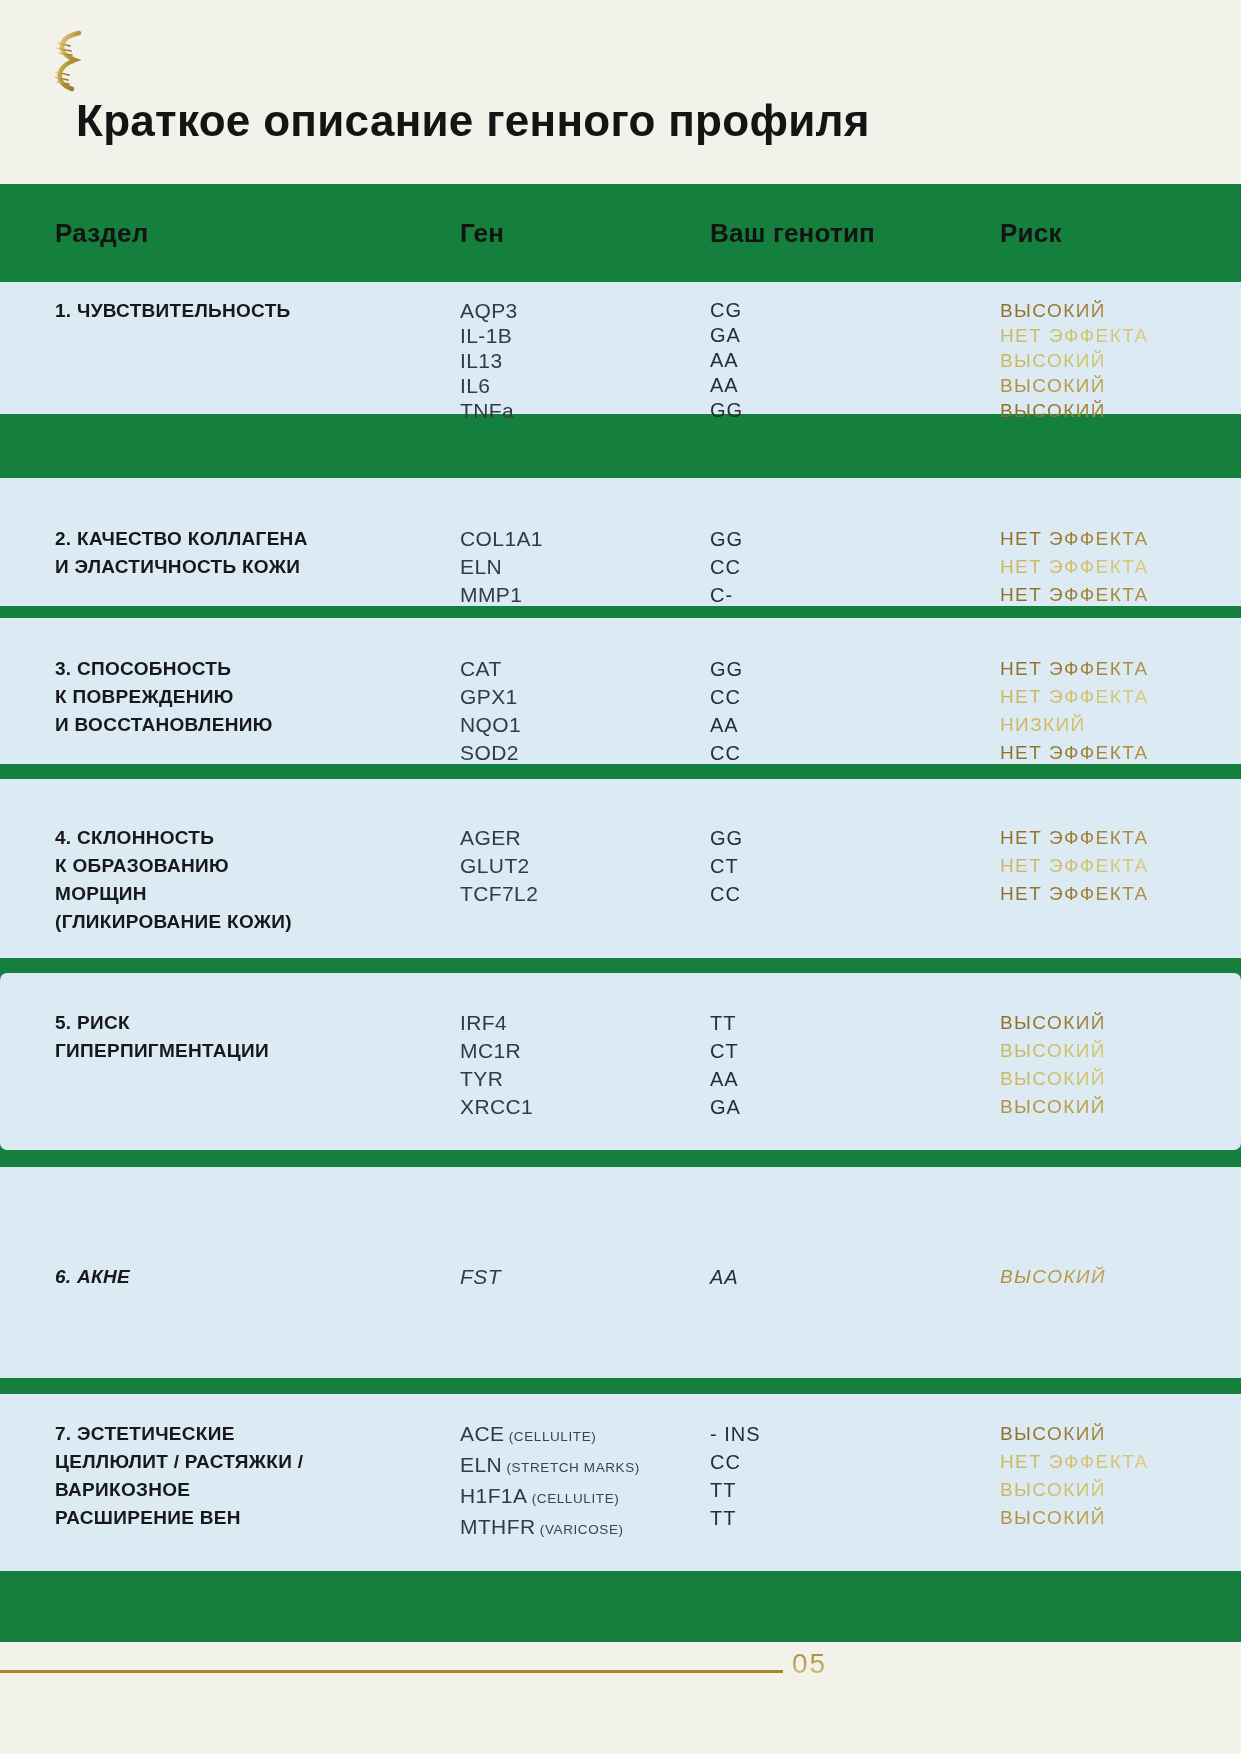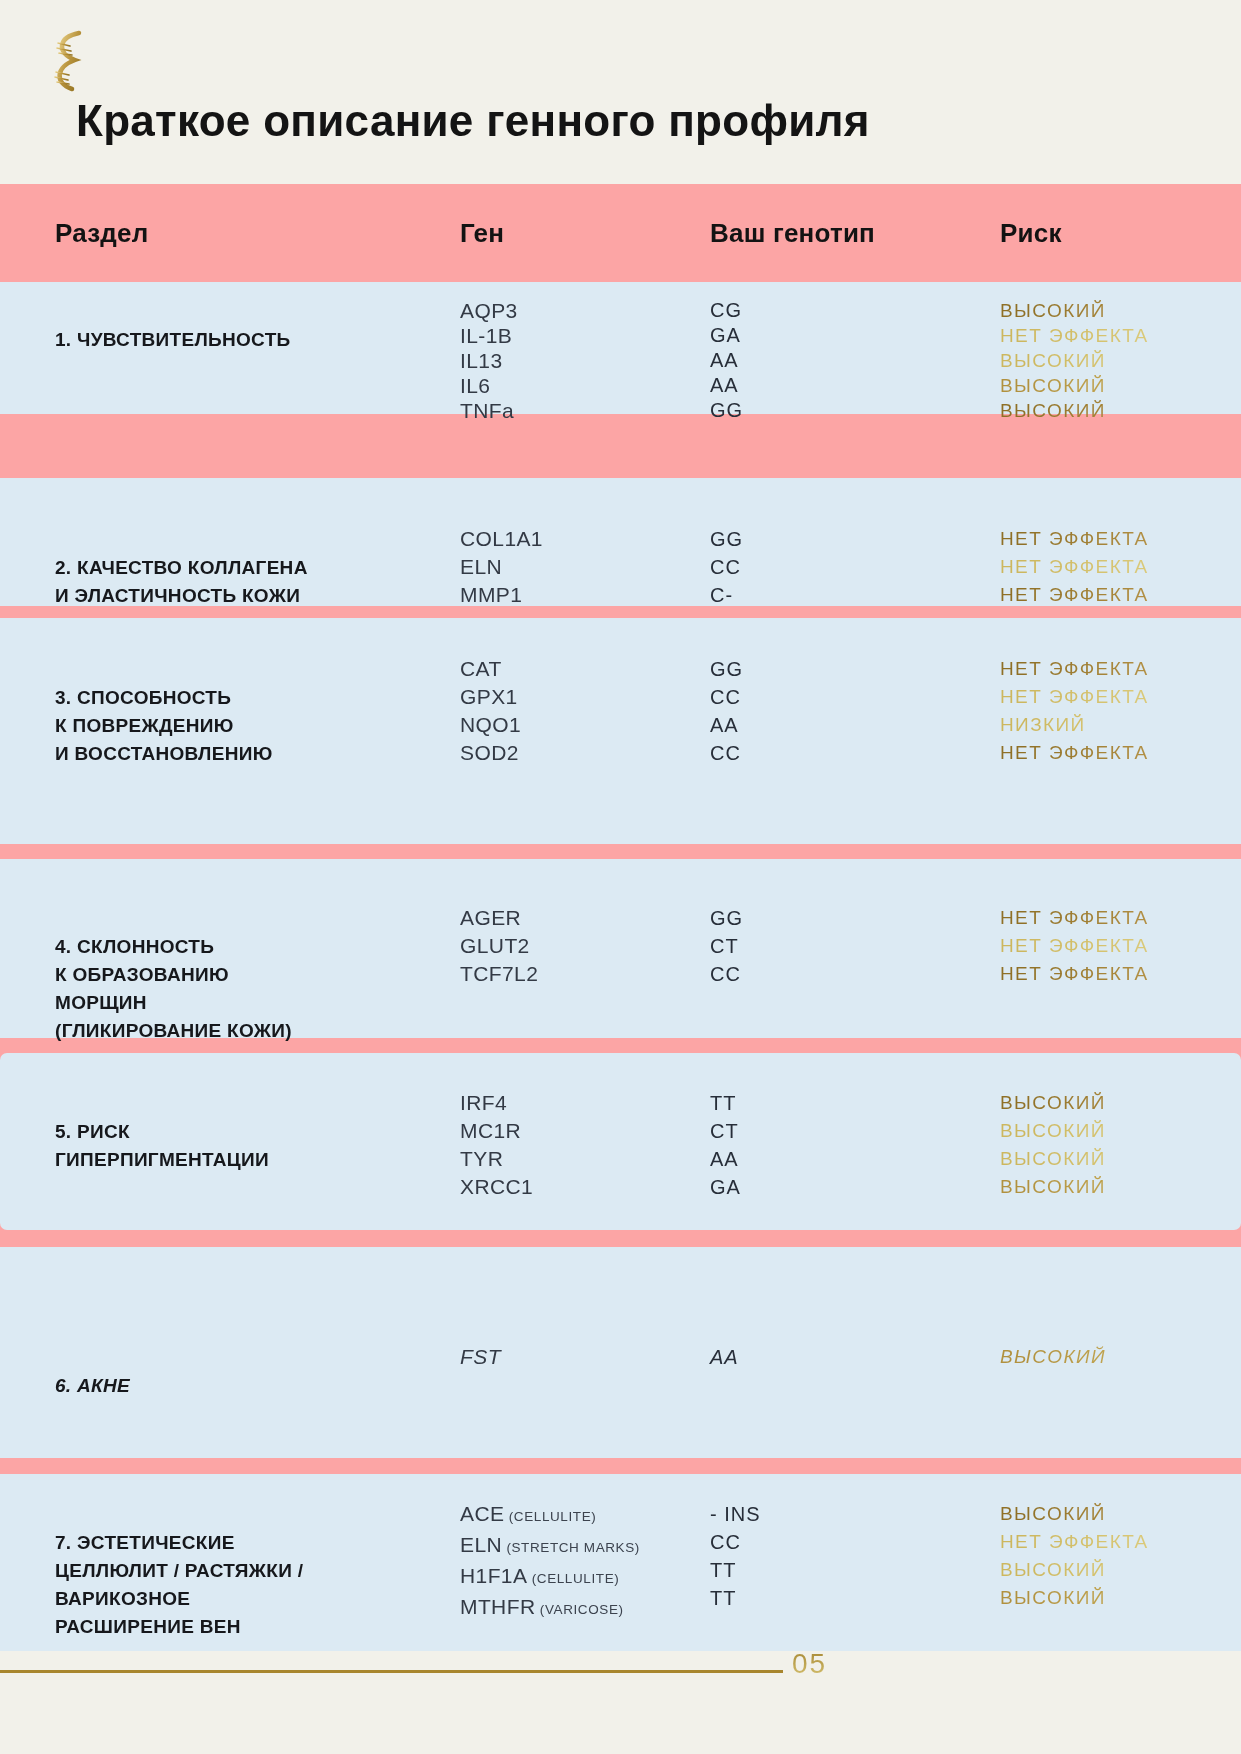--- a/index.html
+++ b/index.html
@@ -5,39 +5,39 @@
   html,body{margin:0;padding:0;}
   body{background:#e8e8e4;font-family:"Liberation Sans","DejaVu Sans",sans-serif;}
   .page{position:relative;width:1241px;height:1754px;background:#f2f1ea;overflow:hidden;margin:0 auto;}
 
   
   .logo{position:absolute;left:46px;top:30px;width:42px;height:62px;}
   .title{position:absolute;left:76px;top:96px;margin:0;font-size:44px;font-weight:800;
          color:#141414;letter-spacing:.3px;white-space:nowrap;}
 
   
-  .sheet{position:absolute;left:0;top:184px;width:1241px;height:1458px;background:#fca5a5;}
+  .sheet{position:absolute;left:0;top:184px;width:1241px;height:1458px;background:#15803d;}
 
   .grid{display:grid;grid-template-columns:405px 250px 290px 1fr;padding-left:55px;box-sizing:border-box;}
 
   .head-row{height:98px;padding-top:34px;}
   .th{font-size:26px;font-weight:700;color:#131313;letter-spacing:.2px;}
 
   .band{background:#dceaf3;}
   .band .row,.band .tline{line-height:28px;}
   .s1{height:132px;padding-top:16px;margin-bottom:64px;}
   .s1 .row,.s1 .tline{line-height:25px;}
   .s2{height:128px;padding-top:47px;margin-bottom:12px;}
-  .s3{height:226px;padding-top:37px;margin-bottom:15px;}
+  .s3{height:146px;padding-top:37px;margin-bottom:15px;}
   .s4{height:179px;padding-top:45px;margin-bottom:15px;}
   .s5{height:177px;padding-top:36px;margin-bottom:17px;border-radius:7px;}
   .s6{height:211px;padding-top:96px;margin-bottom:16px;font-style:italic;}
   .s7{height:177px;padding-top:26px;}
 
-  .sec-title{font-size:19px;font-weight:700;color:#16181c;letter-spacing:.3px;margin-top:29px;}
+  .sec-title{font-size:19px;font-weight:700;color:#16181c;letter-spacing:.3px;}
   .gene{font-size:21px;color:#333a45;letter-spacing:.4px;}
   .gnote{font-size:13.5px;color:#3c434e;letter-spacing:.6px;}
   .gt{font-size:20px;color:#272e39;letter-spacing:1px;}
   .risk{font-size:19px;letter-spacing:1.4px;font-weight:400;white-space:nowrap;}
   .risk.dark{color:#a5832f;}
   .risk.light{color:#d7c370;}
   .risk.mid{color:#c0a352;}
   @supports (-webkit-background-clip: text){
     .risk.dark{background-image:linear-gradient(100deg,#8f7026 10%,#c6a256 90%);-webkit-background-clip:text;-webkit-text-fill-color:transparent;}
     .risk.light{background-image:linear-gradient(100deg,#cdb75e 10%,#e2d489 90%);-webkit-background-clip:text;-webkit-text-fill-color:transparent;}

